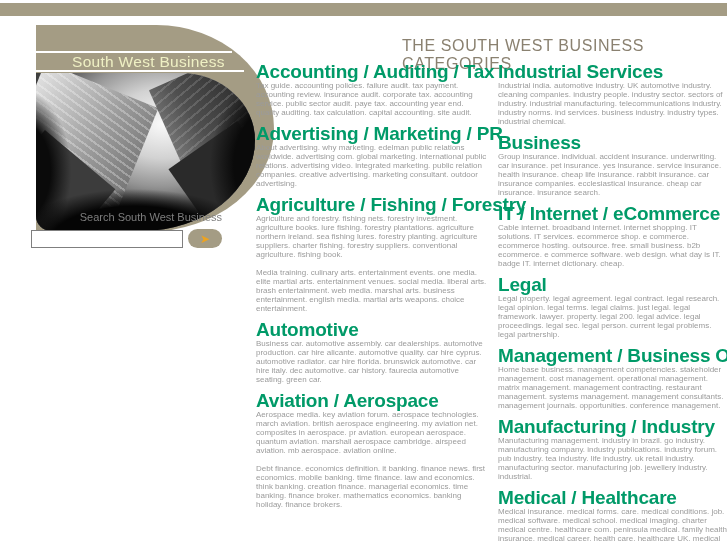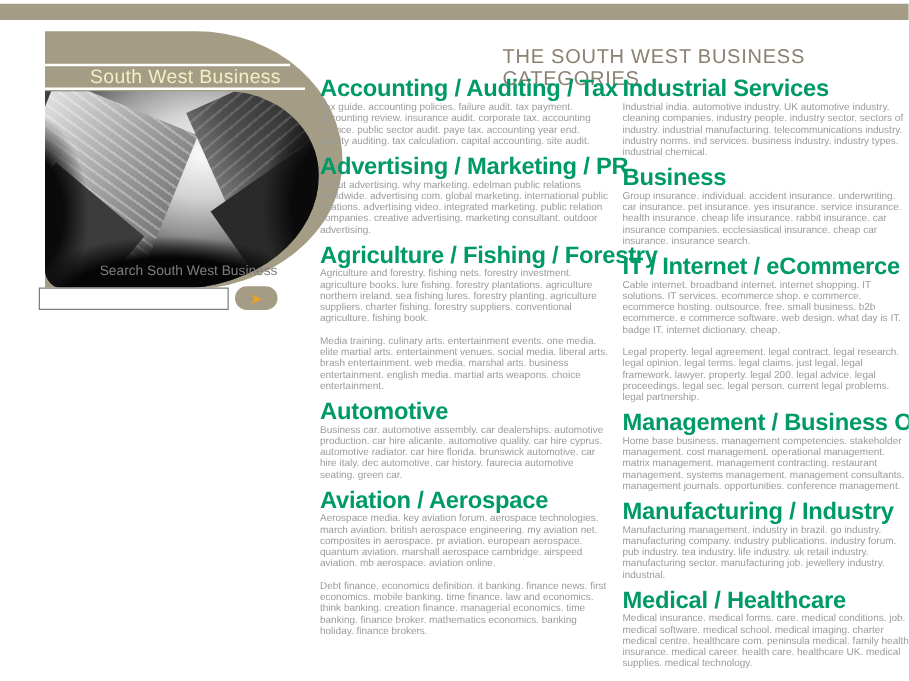--- a/index.html
+++ b/index.html
@@ -133,20 +133,21 @@
     <div class="cat-title">Business</div>
     <div class="cat-desc">Group insurance. individual. accident insurance. underwriting. car insurance. pet insurance. yes insurance. service insurance. health insurance. cheap life insurance. rabbit insurance. car insurance companies. ecclesiastical insurance. cheap car insurance. insurance search.</div>
   </div>
 
   <div class="cat">
     <div class="cat-title">IT / Internet / eCommerce</div>
     <div class="cat-desc">Cable internet. broadband internet. internet shopping. IT solutions. IT services. ecommerce shop. e commerce. ecommerce hosting. outsource. free. small business. b2b ecommerce. e commerce software. web design. what day is IT. badge IT. internet dictionary. cheap.</div>
   </div>
 
   <div class="cat">
+    <div class="cat-title">Legal</div>
     <div class="cat-desc">Legal property. legal agreement. legal contract. legal research. legal opinion. legal terms. legal claims. just legal. legal framework. lawyer. property. legal 200. legal advice. legal proceedings. legal sec. legal person. current legal problems. legal partnership.</div>
   </div>
 
   <div class="cat">
     <div class="cat-title">Management / Business Opportunity</div>
     <div class="cat-desc">Home base business. management competencies. stakeholder management. cost management. operational management. matrix management. management contracting. restaurant management. systems management. management consultants. management journals. opportunities. conference management.</div>
   </div>
 
   <div class="cat">
     <div class="cat-title">Manufacturing / Industry</div>

